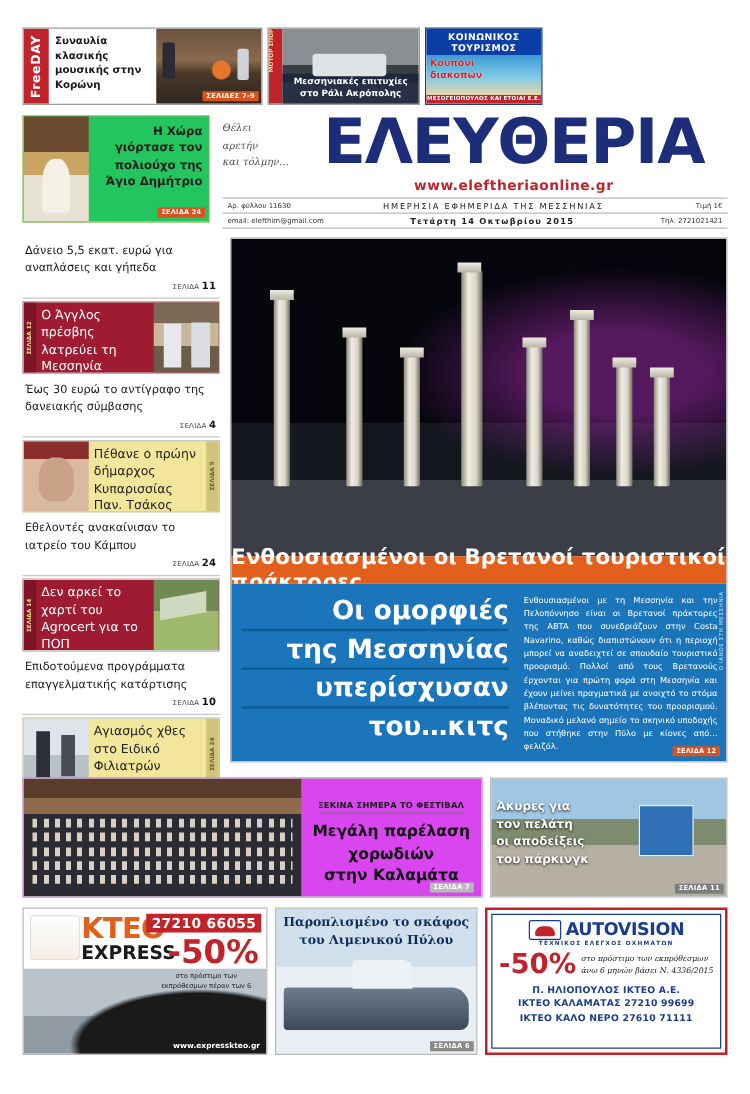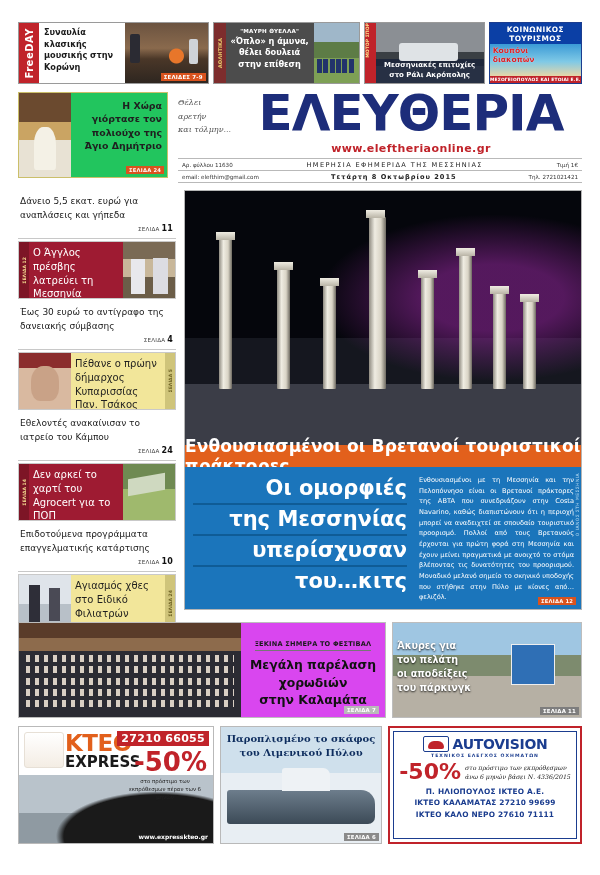--- a/index.html
+++ b/index.html
@@ -345,37 +345,20 @@
     <div class="promo-box p1">
       <div class="freeday-tab">
         <span>FreeDAY</span>
       </div>
       <div class="freeday-txt">Συναυλία κλασικής μουσικής στην Κορώνη</div>
       <div class="freeday-img">
         <div class="pg-badge">ΣΕΛΙΔΕΣ 7-9</div>
       </div>
     </div>
 
-    <div class="promo-box p2">
-      <div class="dark-tab">
-        <span>ΑΘΛΗΤΙΚΑ</span>
-      </div>
-      <div class="sport-txt">
-        <div class="sport-kicker">"ΜΑΥΡΗ ΘΥΕΛΛΑ"</div>
-        <div class="sport-head">«Όπλο» η άμυνα, θέλει δουλειά στην επίθεση</div>
-      </div>
-      <div class="sport-img">
-        <div class="pl" style="left:8%"></div>
-          <div class="pl" style="left:22%"></div>
-        <div class="pl" style="left:36%"></div>
-          <div class="pl" style="left:50%"></div>
-        <div class="pl" style="left:64%"></div>
-          <div class="pl" style="left:78%"></div>
-      </div>
-    </div>
 
     <div class="promo-box p3">
       <div class="rally-tab">
         <span>ΜΟΤΟΡ ΣΠΟΡ</span>
       </div>
       <div class="rally-img">
         <div class="rally-cap">Μεσσηνιακές επιτυχίες στο Ράλι Ακρόπολης</div>
       </div>
     </div>
 
@@ -412,21 +395,21 @@
     <div class="mh-url">www.eleftheriaonline.gr</div>
 
     <div class="mh-info">
       <div class="mh-row">
         <span>Αρ. φύλλου 11630</span>
         <span class="mh-center">ΗΜΕΡΗΣΙΑ ΕΦΗΜΕΡΙΔΑ ΤΗΣ ΜΕΣΣΗΝΙΑΣ</span>
         <span>Τιμή 1€</span>
       </div>
       <div class="mh-row">
         <span>email: elefthim@gmail.com</span>
-        <span class="mh-center b">Τετάρτη 8 Οκτωβρίου 2015</span>
+        <span class="mh-center b">Τετάρτη 14 Οκτωβρίου 2015</span>
         <span>Τηλ. 2721021421</span>
       </div>
     </div>
   </div>
 
   <div class="leftcol">
 
     <div>
       <div class="lc-text">Δάνειο 5,5 εκατ. ευρώ για αναπλάσεις και γήπεδα</div>
       <div class="lc-page"><span>ΣΕΛΙΔΑ</span> <b>11</b></div>

